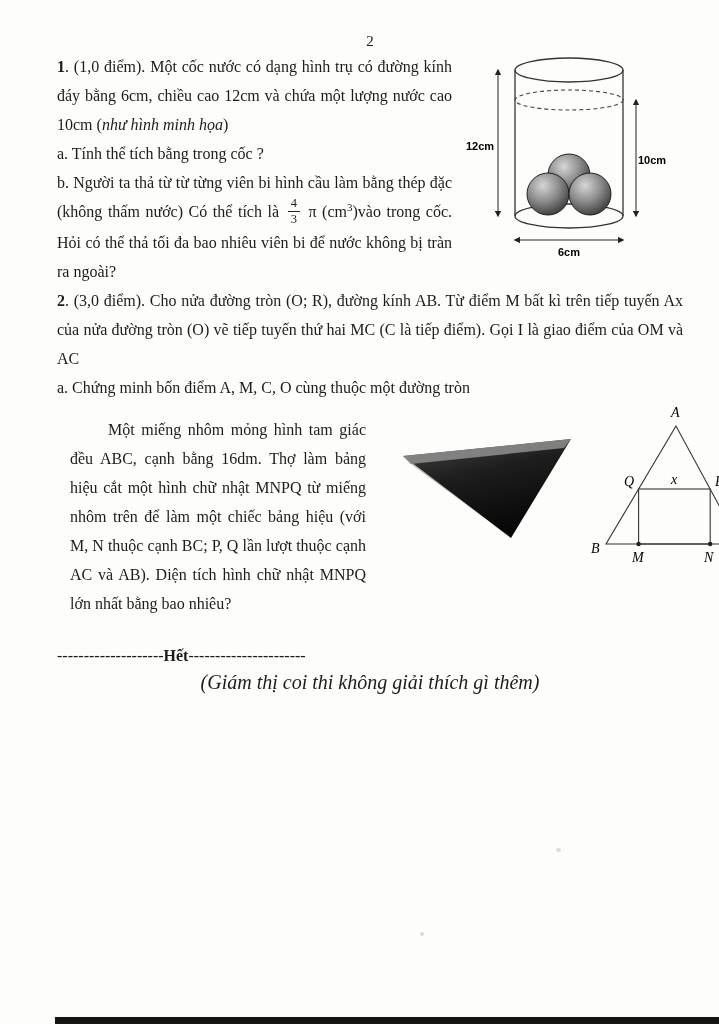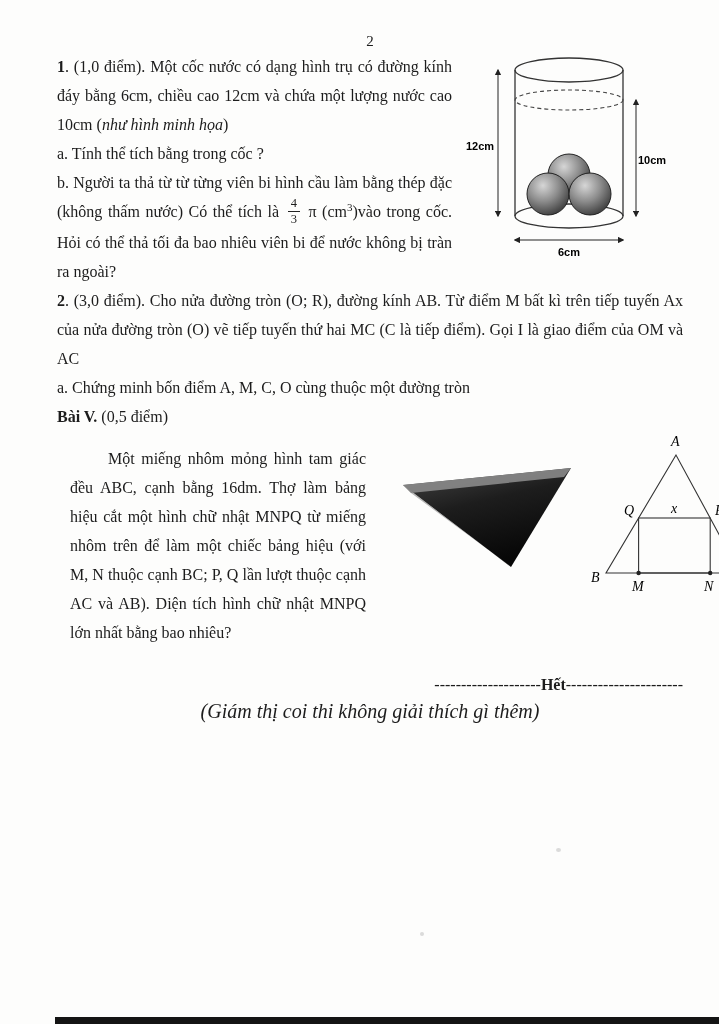--- a/index.html
+++ b/index.html
@@ -25,21 +25,21 @@
   }
   .frac-num{display:block;border-bottom:1px solid #222;padding:0 3px;}
   .frac-den{display:block;padding:0 3px;}
   .fig-cylinder{
     float:right;width:200px;height:208px;margin:2px 17px 4px 14px;
   }
   .bai5-row{display:flex;align-items:flex-start;}
   .bai5-text{width:296px;flex:0 0 296px;margin:13px;font-size:16px;line-height:29px;text-align:justify;text-indent:38px;}
   .fig-alum{margin:34px 0 0 22px;flex:0 0 auto;}
   .fig-geom{margin:2px 0 0 14px;flex:0 0 auto;}
-  .footer-het{margin-top:12px;text-align:right;font-size:16px;line-height:26px;}
+  .footer-het{margin-top:12px;text-align:left;font-size:16px;line-height:26px;}
   .footer-note{text-align:center;font-style:italic;font-size:20px;line-height:26px;}
   .scan-edge{
     position:absolute;bottom:0;left:55px;right:0;height:7px;
     background:#141414;
   }
   .scan-speck{position:absolute;background:#9a9a9a;border-radius:50%;opacity:.35;}
   svg text{font-family:"Liberation Serif", serif;}
   svg .dimlabel{font-family:"Liberation Sans", sans-serif;font-weight:bold;}
 </style>
 </head>
@@ -88,21 +88,20 @@
           <text class="dimlabel" x="92" y="202" font-size="11">6cm</text>
         </svg>
       </span><b>1</b><span>. (1,0 điểm). Một cốc nước có dạng hình trụ có đường kính đáy bằng 6cm, chiều cao 12cm và chứa một lượng nước cao 10cm (</span><i>như hình minh họa</i><span>)</span>
     </p>
     <p class="line">a. Tính thể tích bằng trong cốc ?</p>
     <p class="line"><span>b. Người ta thả từ từ từng viên bi hình cầu làm bằng thép đặc (không thấm nước) Có thể tích là </span><span class="frac"><span class="frac-num">4</span><span class="frac-den">3</span></span><span> π (cm</span><sup>3</sup><span>)vào trong cốc. Hỏi có thể thả tối đa bao nhiêu viên bi để nước không bị tràn ra ngoài?</span></p>
 
     <p class="line"><b>2</b><span>. (3,0 điểm). Cho nửa đường tròn (O; R), đường kính AB. Từ điểm M bất kì trên tiếp tuyến Ax của nửa đường tròn (O) vẽ tiếp tuyến thứ hai MC (C là tiếp điểm). Gọi I là giao điểm của OM và AC</span></p>
     <p class="line">a. Chứng minh bốn điểm A, M, C, O cùng thuộc một đường tròn</p>
 
-    <p class="line nojust"><b>Bài V.</b><span> (0,5 điểm)</span></p>
 
     <div class="bai5-row">
       <p class="bai5-text">Một miếng nhôm mỏng hình tam giác đều ABC, cạnh bằng 16dm. Thợ làm bảng hiệu cắt một hình chữ nhật MNPQ từ miếng nhôm trên để làm một chiếc bảng hiệu (với M, N thuộc cạnh BC; P, Q lần lượt thuộc cạnh AC và AB). Diện tích hình chữ nhật MNPQ lớn nhất bằng bao nhiêu?</p>
 
       <div class="fig-alum">
         <svg width="175" height="108" viewBox="0 0 175 108">
           <defs>
             <linearGradient id="alumG" x1="0" y1="0" x2="0.4" y2="1">
               <stop offset="0%" stop-color="#454545"></stop>
               <stop offset="45%" stop-color="#1d1d1d"></stop>

